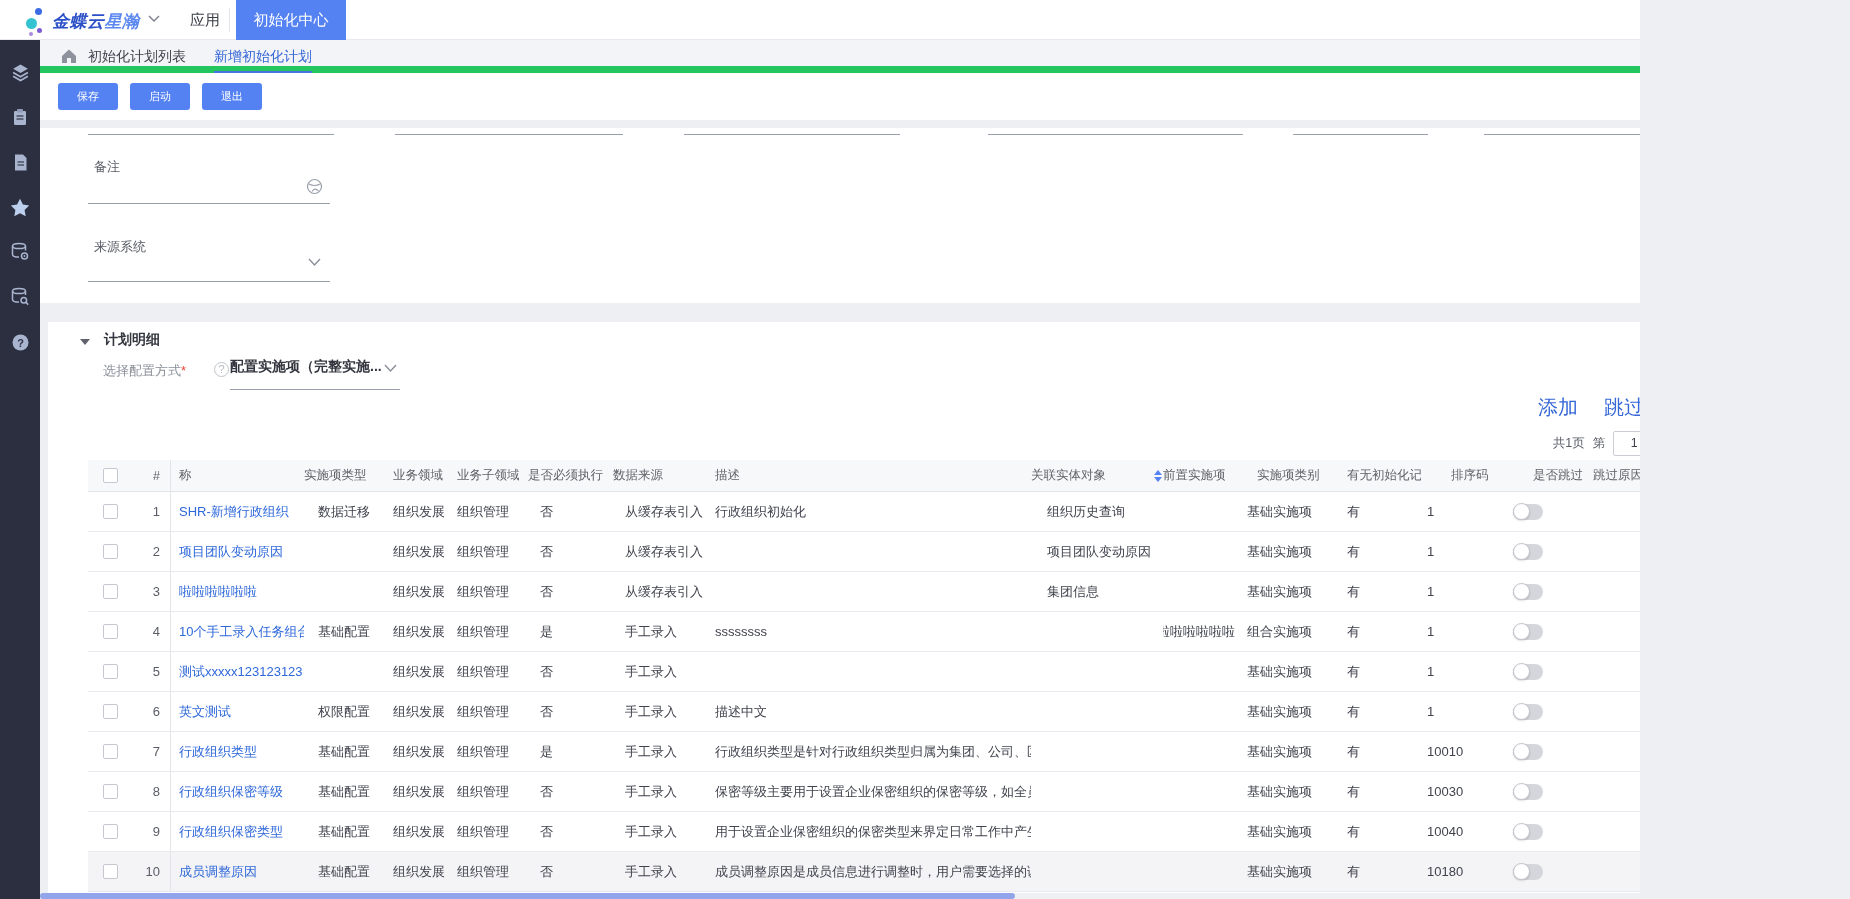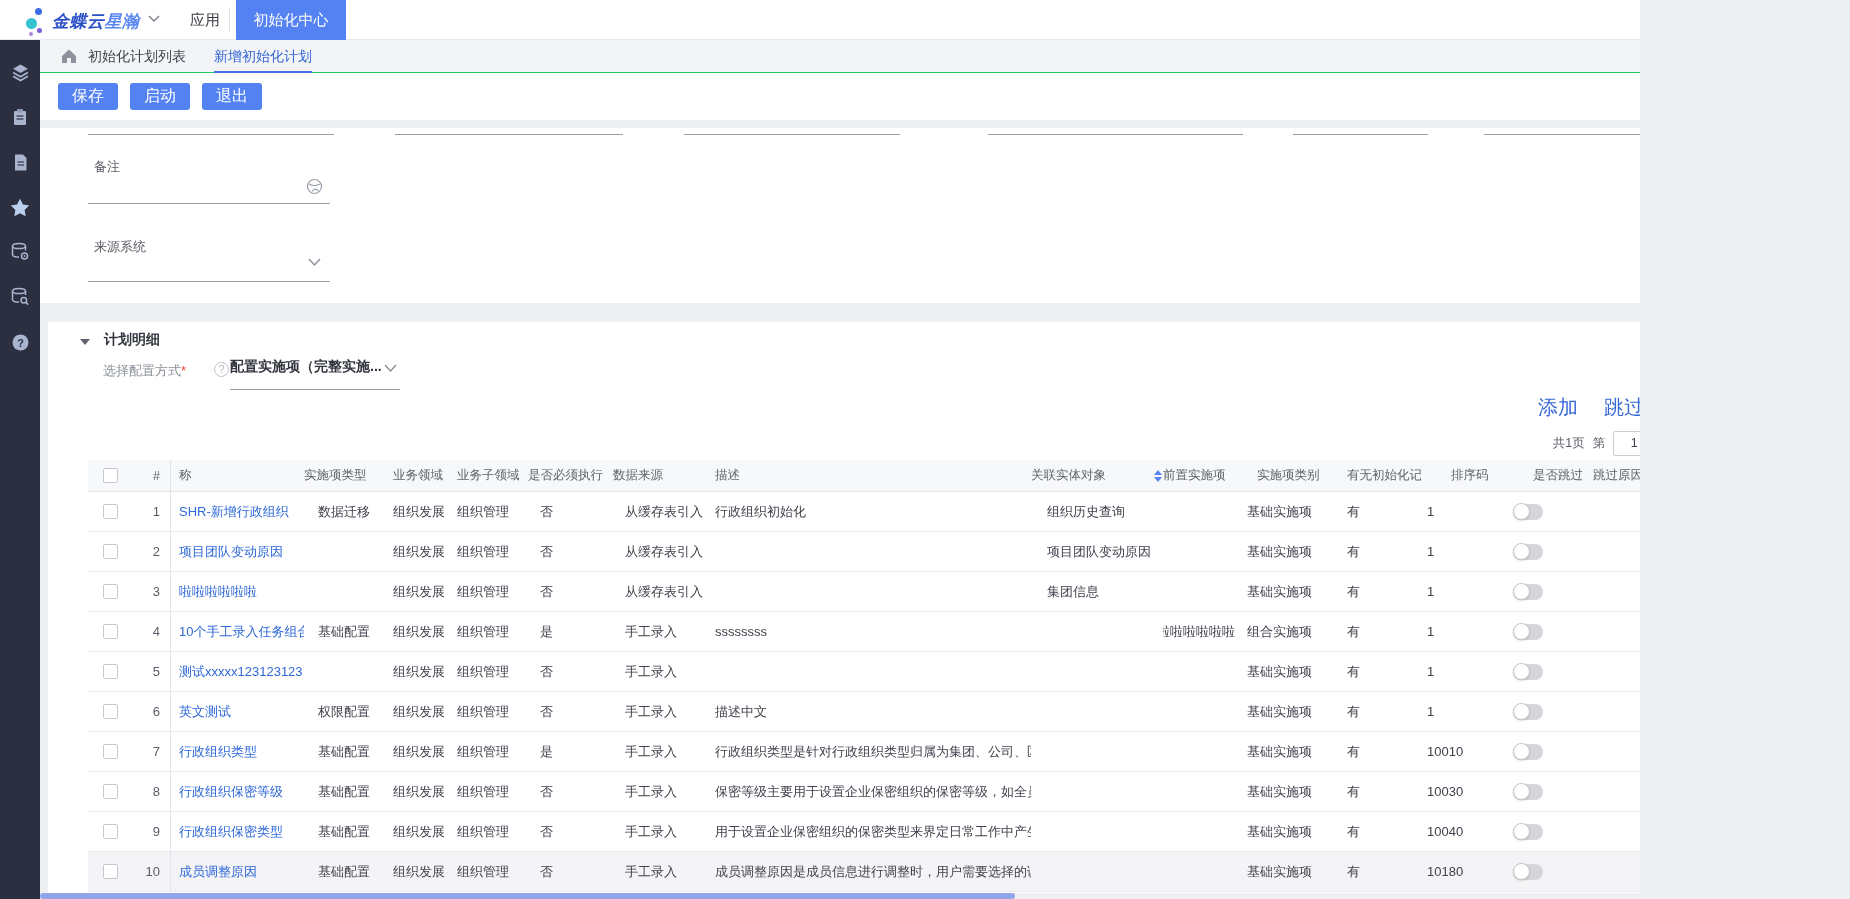--- a/index.html
+++ b/index.html
@@ -22,30 +22,30 @@
   .menu-app { position:absolute; left:182px; top:0; height:40px; line-height:40px; font-size:15px; color:#3a3d46; padding:0 8px; cursor:pointer; }
   .top-divider { position:absolute; left:229px; top:8px; width:1px; height:24px; background:#e2e4ea; }
   .top-active-tab { position:absolute; left:236px; top:0; width:110px; height:40px; background:#5582f3; color:#fff; font-size:15px; text-align:center; line-height:40px; cursor:pointer; }
   .topbar-right-icon { position:absolute; top:10px; cursor:pointer; }
 
   
   .sidebar { position:absolute; left:0; top:40px; width:40px; height:859px; background:#2c2f40; z-index:25; display:flex; flex-direction:column; align-items:center; padding-top:22px; gap:25px; }
   .side-ic { width:20px; height:20px; display:flex; align-items:center; justify-content:center; cursor:pointer; }
 
   
-  .tabbar { position:absolute; left:40px; top:40px; width:1810px; height:33px; background:#f3f4f7; border-bottom:1px solid #22c55e; z-index:20; }
+  .tabbar { position:absolute; left:40px; top:40px; width:1810px; height:33px; background:#f3f4f7; border-bottom:7px solid #22c55e; z-index:20; }
   .home-ic { position:absolute; left:20px; top:7px; cursor:pointer; }
   .bc-tab { position:absolute; top:0; height:33px; line-height:32px; font-size:14px; color:#40434d; cursor:pointer; white-space:nowrap; }
   .bc-tab.t1 { left:48px; }
   .bc-tab.t2 { left:174px; color:#3567d6; border-bottom:2px solid #4a6fe0; }
   .tabbar-right-icon { position:absolute; top:8px; cursor:pointer; }
 
   
   .toolbar { position:absolute; left:40px; top:73px; width:1810px; height:47px; background:#fff; z-index:20; }
-  .btn { position:absolute; top:10px; width:60px; height:27px; background:#5582f3; border:none; border-radius:3px; color:#fff; font-size:16px; cursor:pointer; font-family:inherit; }
+  .btn { position:absolute; top:10px; width:60px; height:27px; background:#5582f3; border:none; border-radius:3px; color:#fff; font-size:11px; cursor:pointer; font-family:inherit; }
   .btn.b1 { left:18px; } .btn.b2 { left:90px; } .btn.b3 { left:162px; }
 
   
   .panel1 { position:absolute; left:40px; top:128px; width:1810px; height:175px; background:#fff;padding-left:30px; }
   .cutline { position:absolute; top:6px; height:1px; background:#9aa0ab; }
   .field-label { position:absolute; font-size:13px; color:#595c66; }
   .u-input { position:absolute; height:1px; background:#9aa0ab; }
   .field-icon { position:absolute; cursor:pointer; }
 
   

